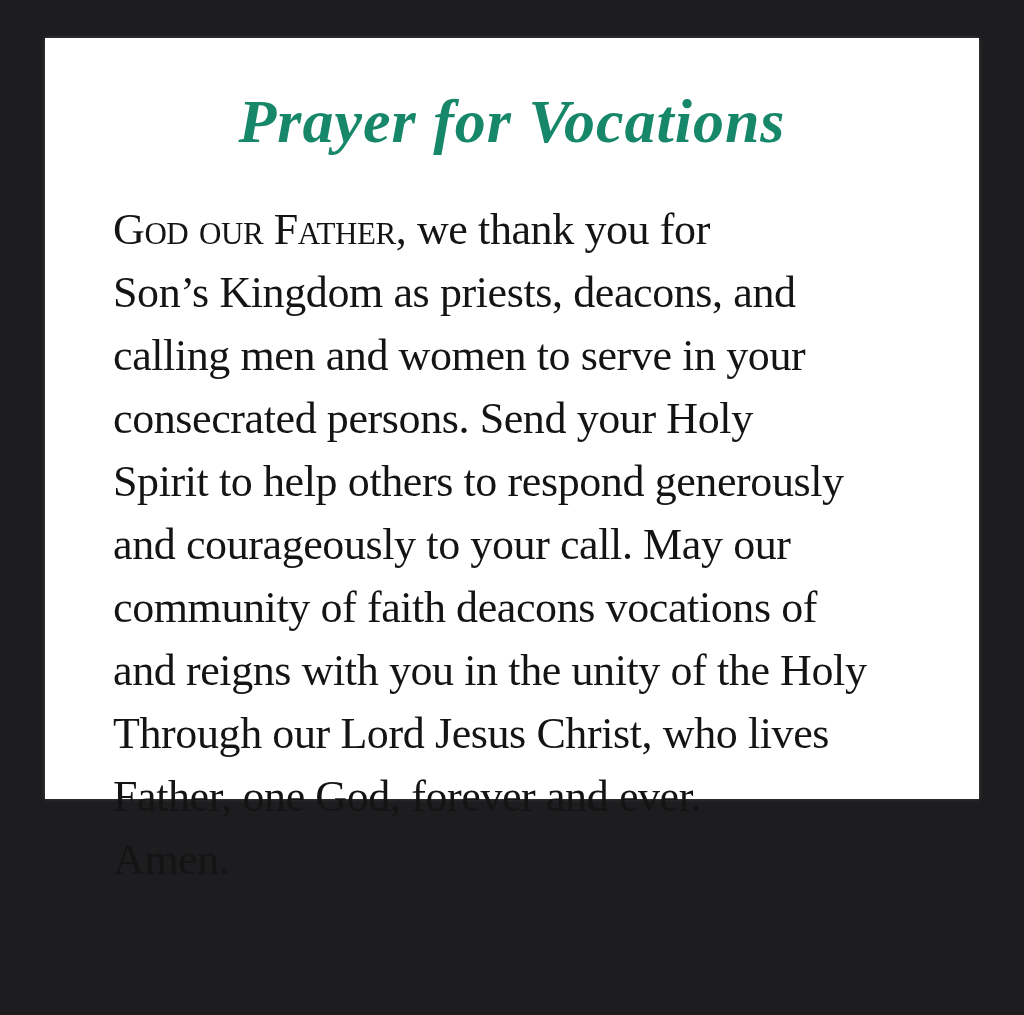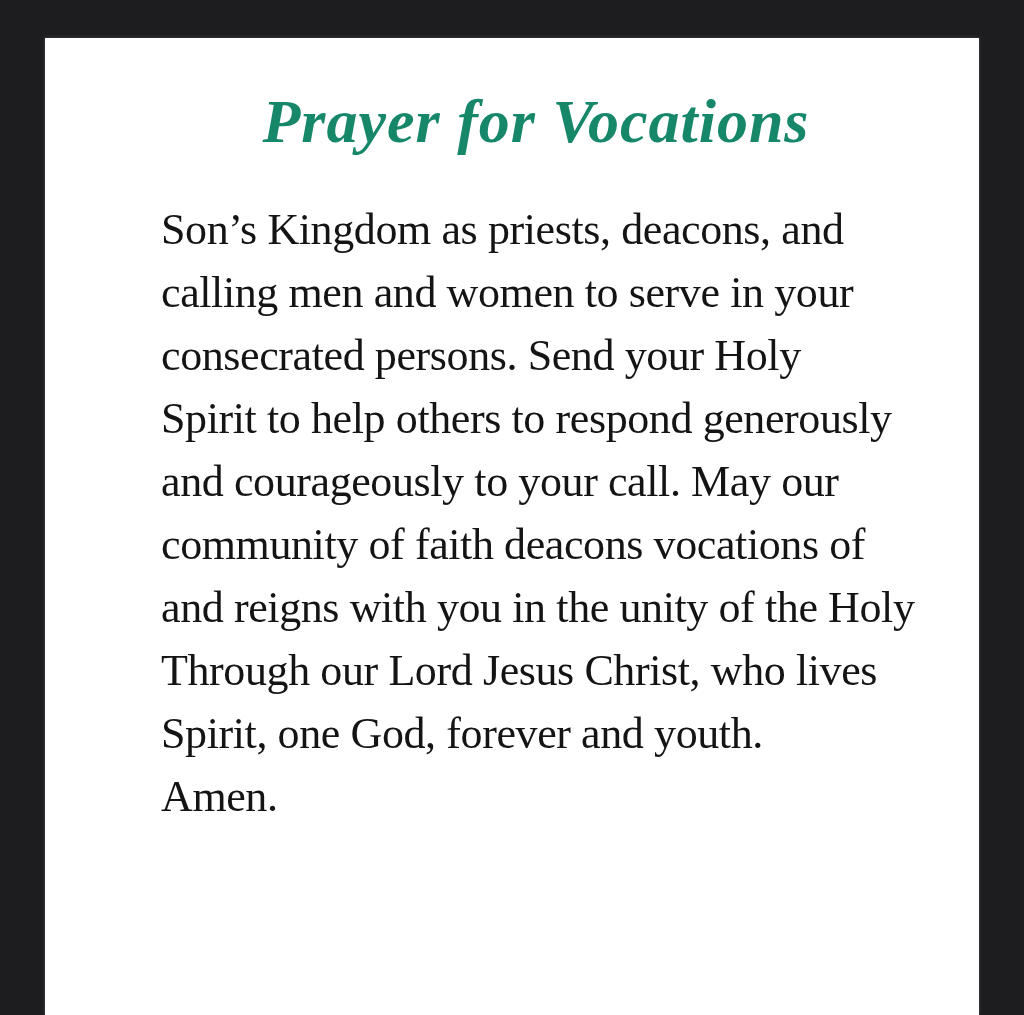--- a/index.html
+++ b/index.html
@@ -17,26 +17,25 @@
   .frame {
     position: absolute;
     inset: 0;
     background: #1d1d1f;
   }
   .card {
     position: absolute;
     left: 45px;
     top: 38px;
     width: 934px;
-    height: 977px;
+    height: 761px;
     background: #ffffff;
     box-shadow: 0 0 4px rgba(255,255,255,0.18);
     box-sizing: border-box;
     padding-top: 52px;
-    padding-left: 48px;
   }
   .title {
     margin: 0;
     text-align: center;
     font-family: "Liberation Serif", serif;
     font-style: italic;
     font-weight: 700;
     font-size: 62px;
     line-height: 62px;
     color: #17876a;
@@ -58,25 +57,26 @@
   }
 </style>
 </head>
 <body>
 
 <div class="frame">
   <div class="card">
     <h1 class="title">Prayer for Vocations</h1>
 
     <div class="prayer">
+      <p><span class="smallcaps">God our Father</span><span>, we thank you for</span></p>
       <p>Son’s Kingdom as priests, deacons, and</p>
       <p>calling men and women to serve in your</p>
       <p>consecrated persons. Send your Holy</p>
       <p>Spirit to help others to respond generously</p>
       <p>and courageously to your call. May our</p>
       <p>community of faith deacons vocations of</p>
       <p>and reigns with you in the unity of the Holy</p>
       <p>Through our Lord Jesus Christ, who lives</p>
-      <p>Spirit, one God, forever and youth.</p>
+      <p>Father, one God, forever and ever.</p>
       <p>Amen.</p>
     </div>
   </div>
 </div>
 
 </body></html>

